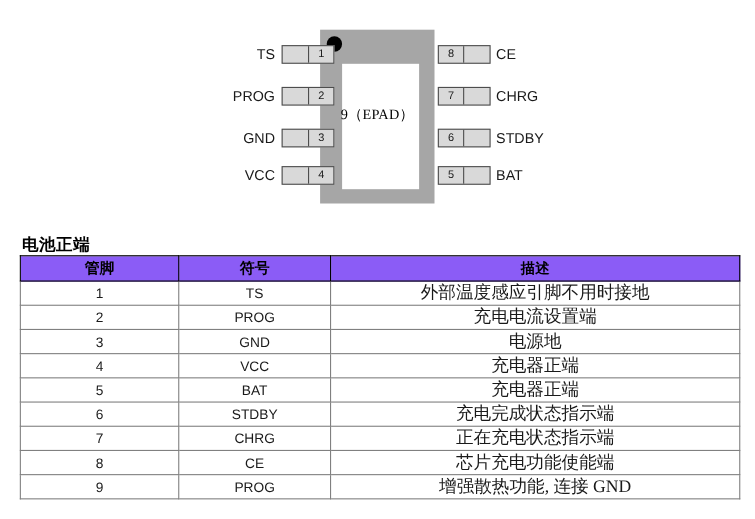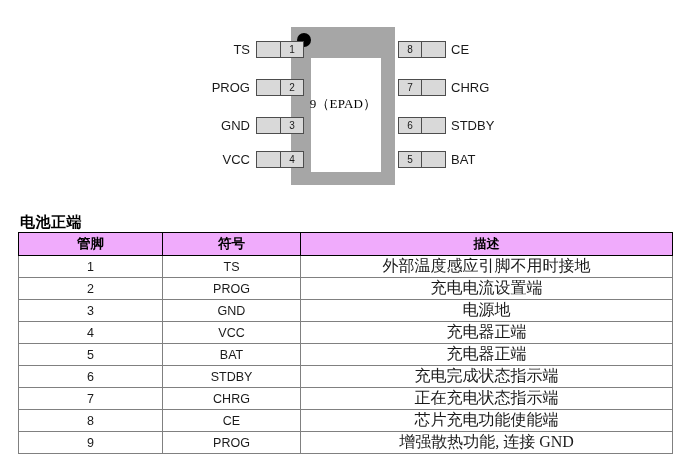--- a/index.html
+++ b/index.html
@@ -139,21 +139,21 @@
   #pin-table th,
   #pin-table td {
     border: 1px solid #808080;
     height: 21px;
     text-align: center;
     vertical-align: middle;
     padding: 0 2px;
     color: #1a1a1a;
   }
   #pin-table thead th {
-    background: #f0abfc;
+    background: #8b5cf6;
     font-weight: bold;
     font-size: 12.5px;
     border-color: #000000;
     color: #000000;
     height: 22px;
   }
   #pin-table td.desc {
     font-family: "Liberation Serif", serif;
     font-size: 16px;
   }

